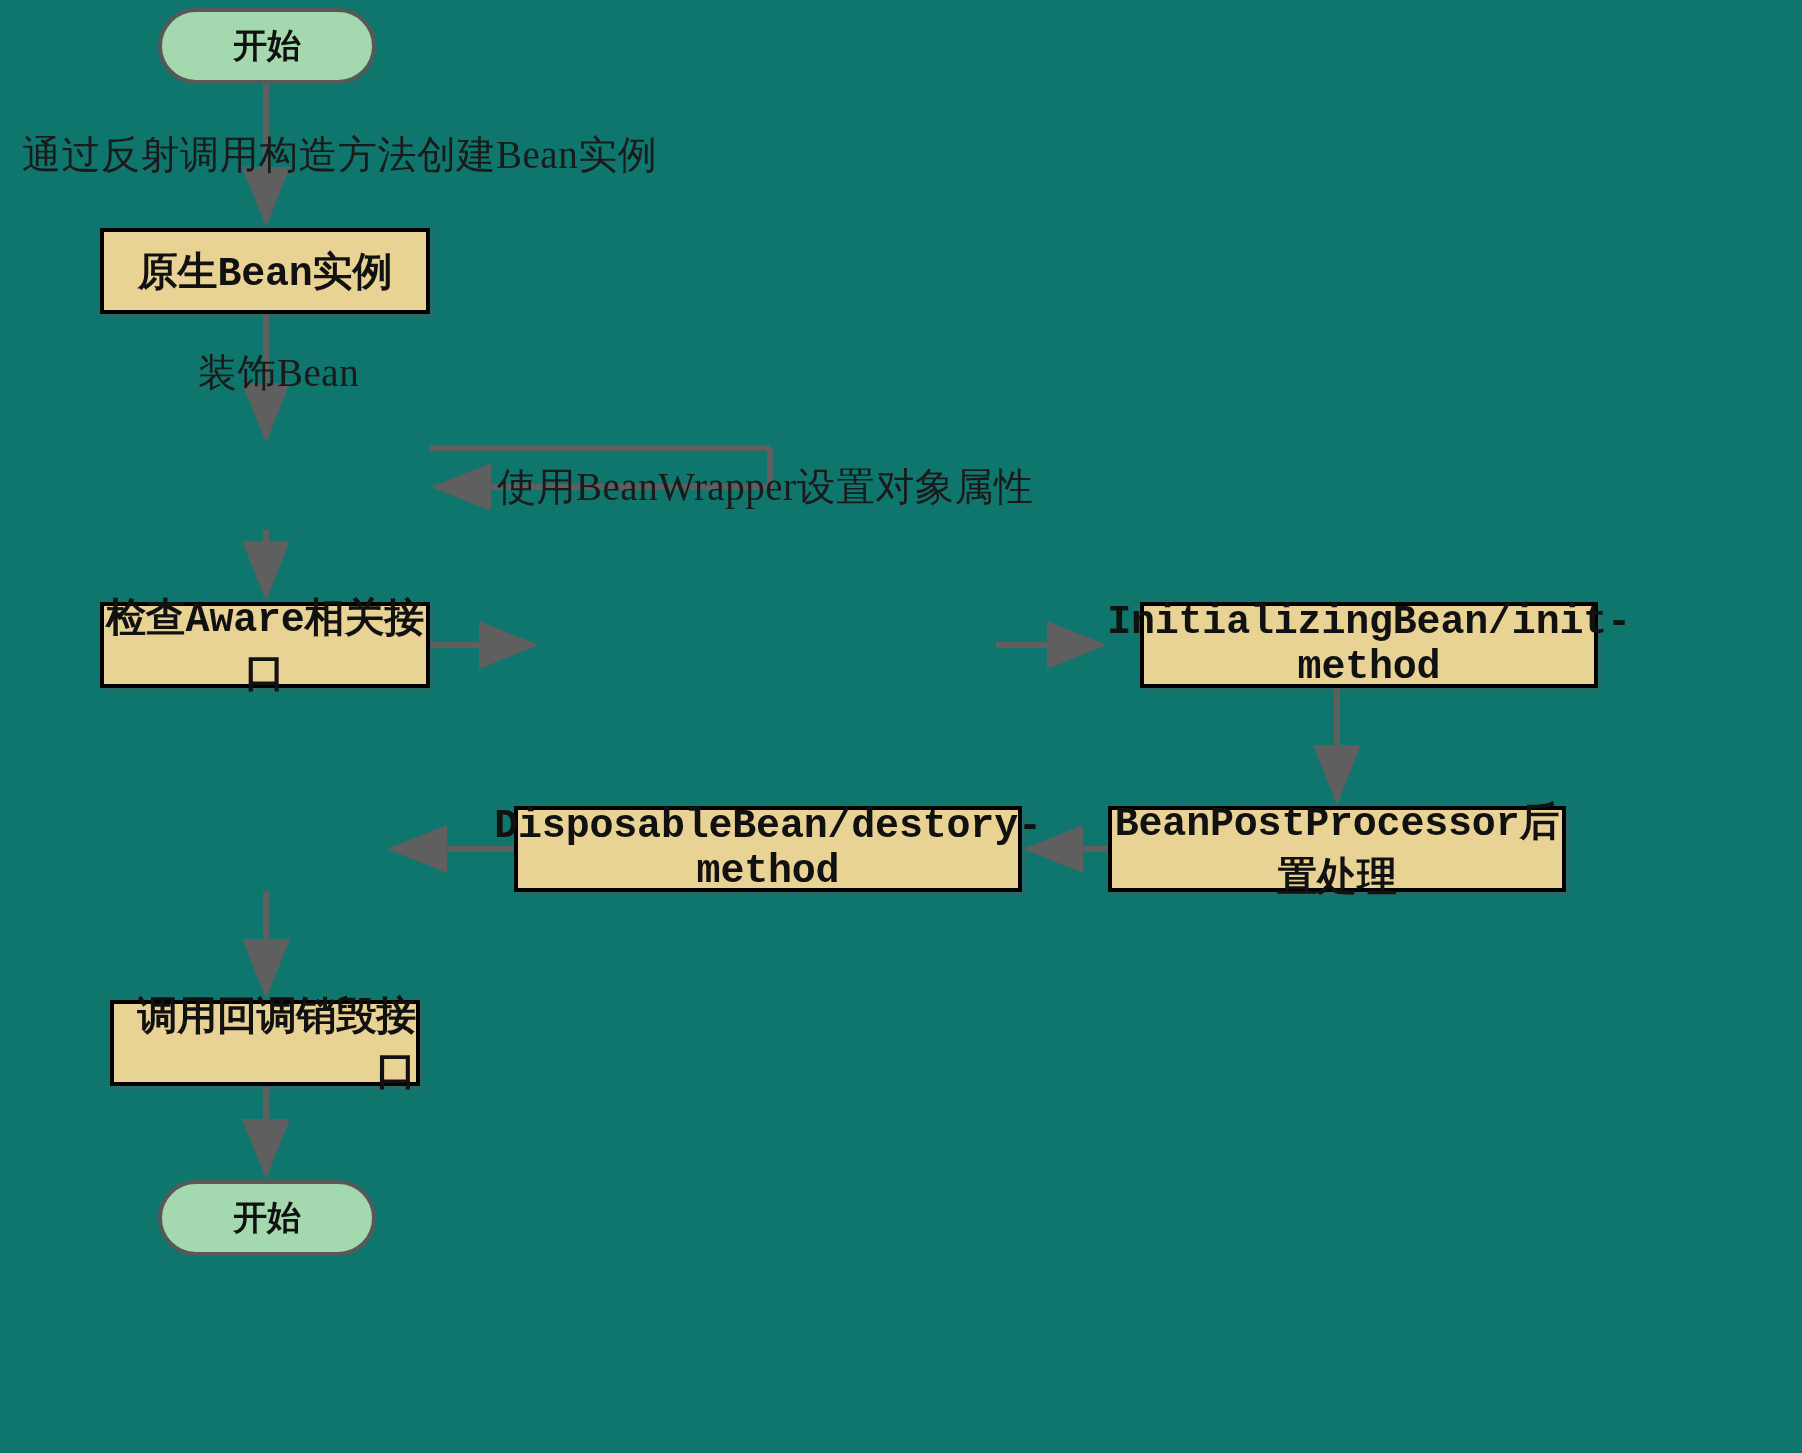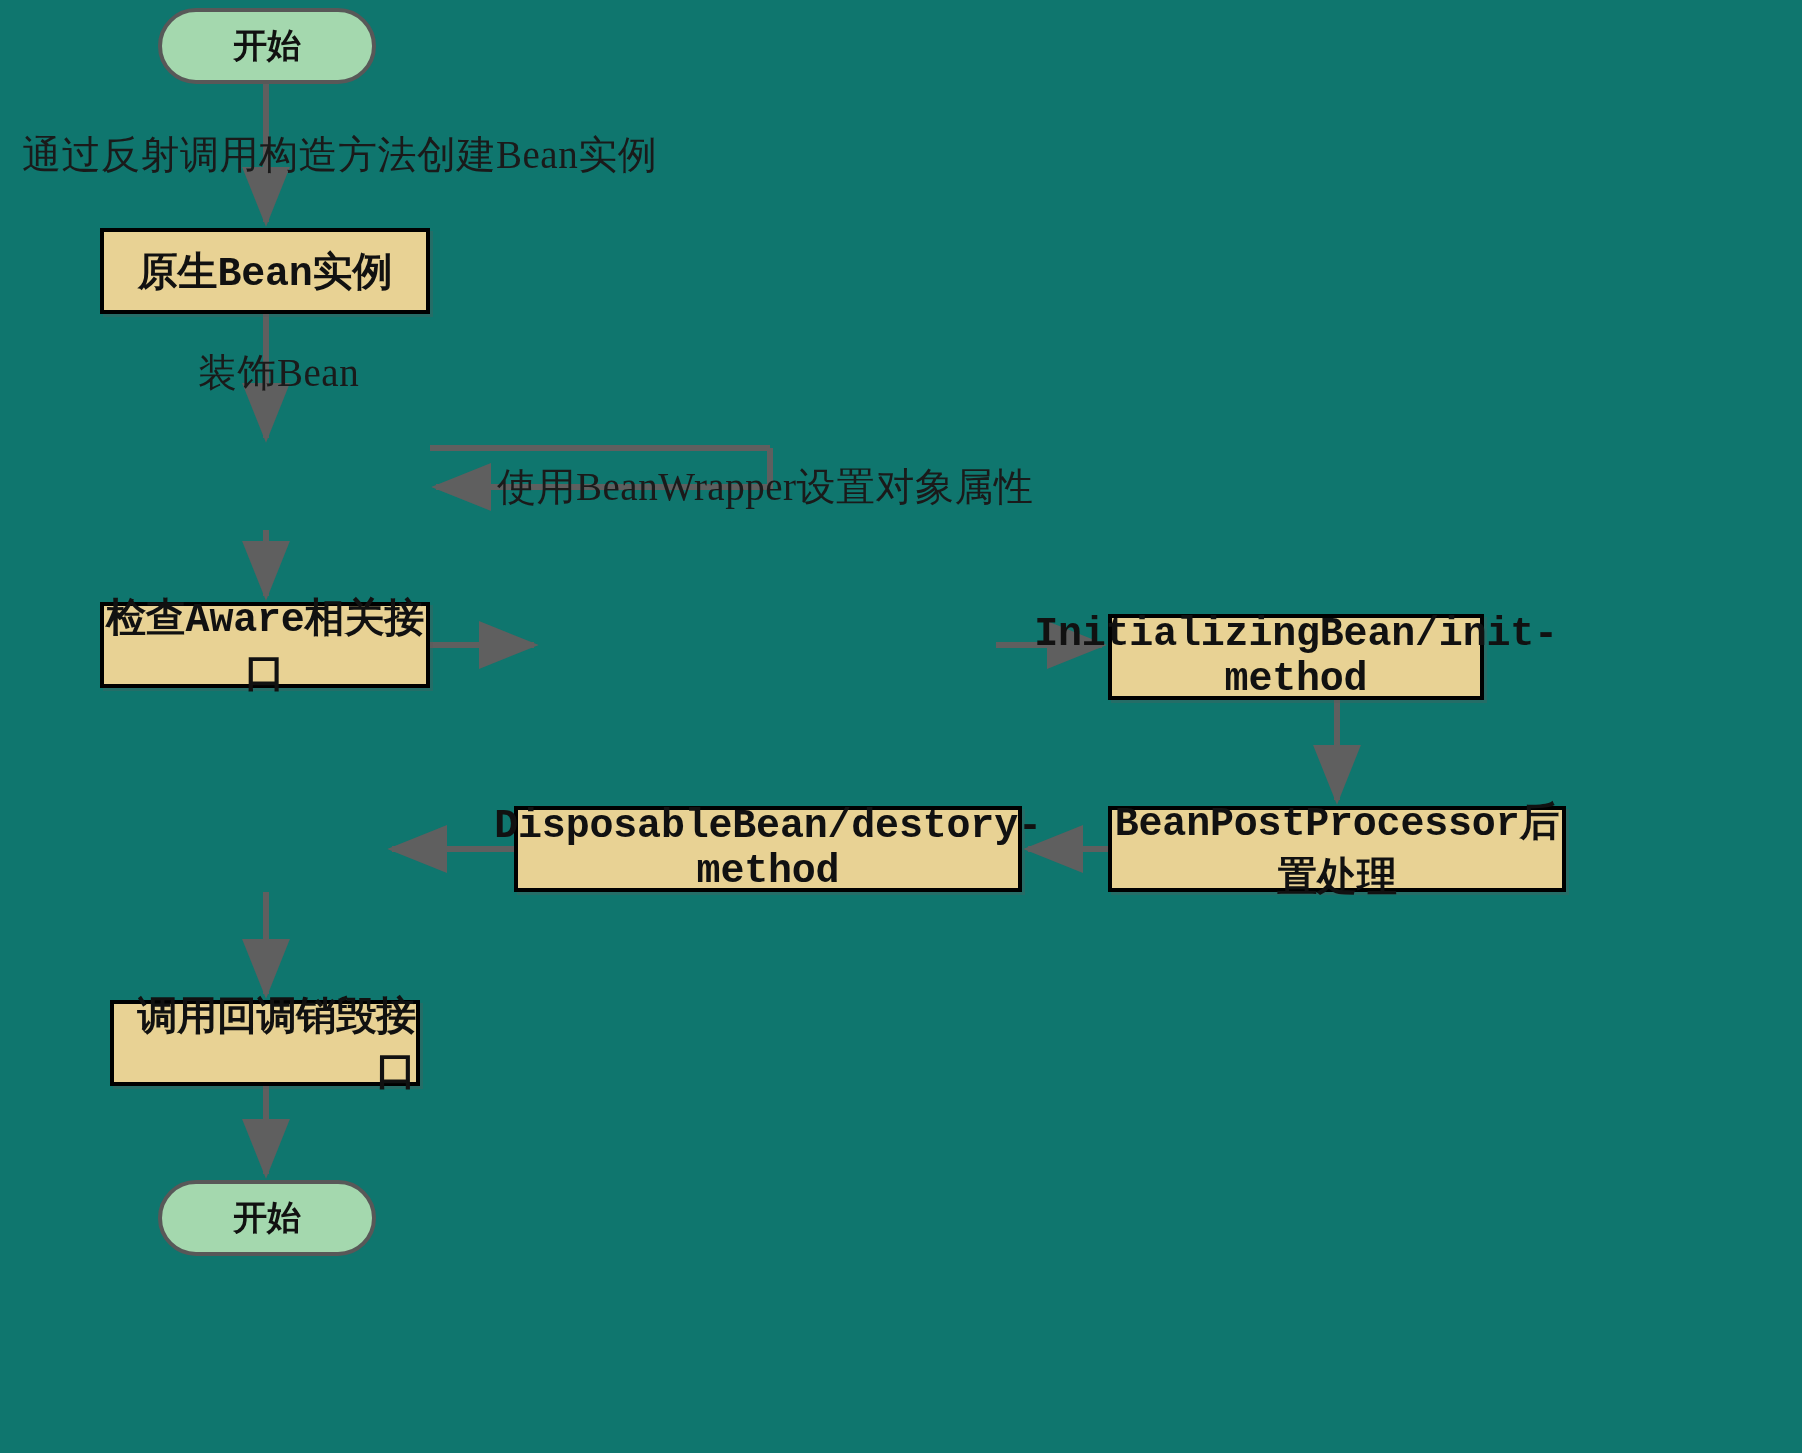--- a/index.html
+++ b/index.html
@@ -119,21 +119,21 @@
   </svg>
 
   <div class="node terminal" style="left:158px;top:8px;width:218px;height:76px;">开始</div>
 
   <div class="node process" style="left:100px;top:228px;width:330px;height:86px;">原生Bean实例</div>
 
 
   <div class="node process" style="left:100px;top:602px;width:330px;height:86px;">检查Aware相关接口</div>
 
 
-  <div class="node process" style="left:1108px;top:602px;width:376px;height:86px;margin-top:12px;">InitializingBean/init-method</div>
+  <div class="node process" style="left:1140px;top:602px;width:458px;height:86px;">InitializingBean/init-method</div>
 
   <div class="node process" style="left:514px;top:806px;width:508px;height:86px;">DisposableBean/destory-method</div>
 
   <div class="node process" style="left:1108px;top:806px;width:458px;height:86px;">BeanPostProcessor后置处理</div>
 
 
   <div class="node process" style="left:110px;top:1000px;width:310px;height:86px;text-align:right;">调用回调销毁接口</div>
 
   <div class="node terminal" style="left:158px;top:1180px;width:218px;height:76px;">开始</div>
 

